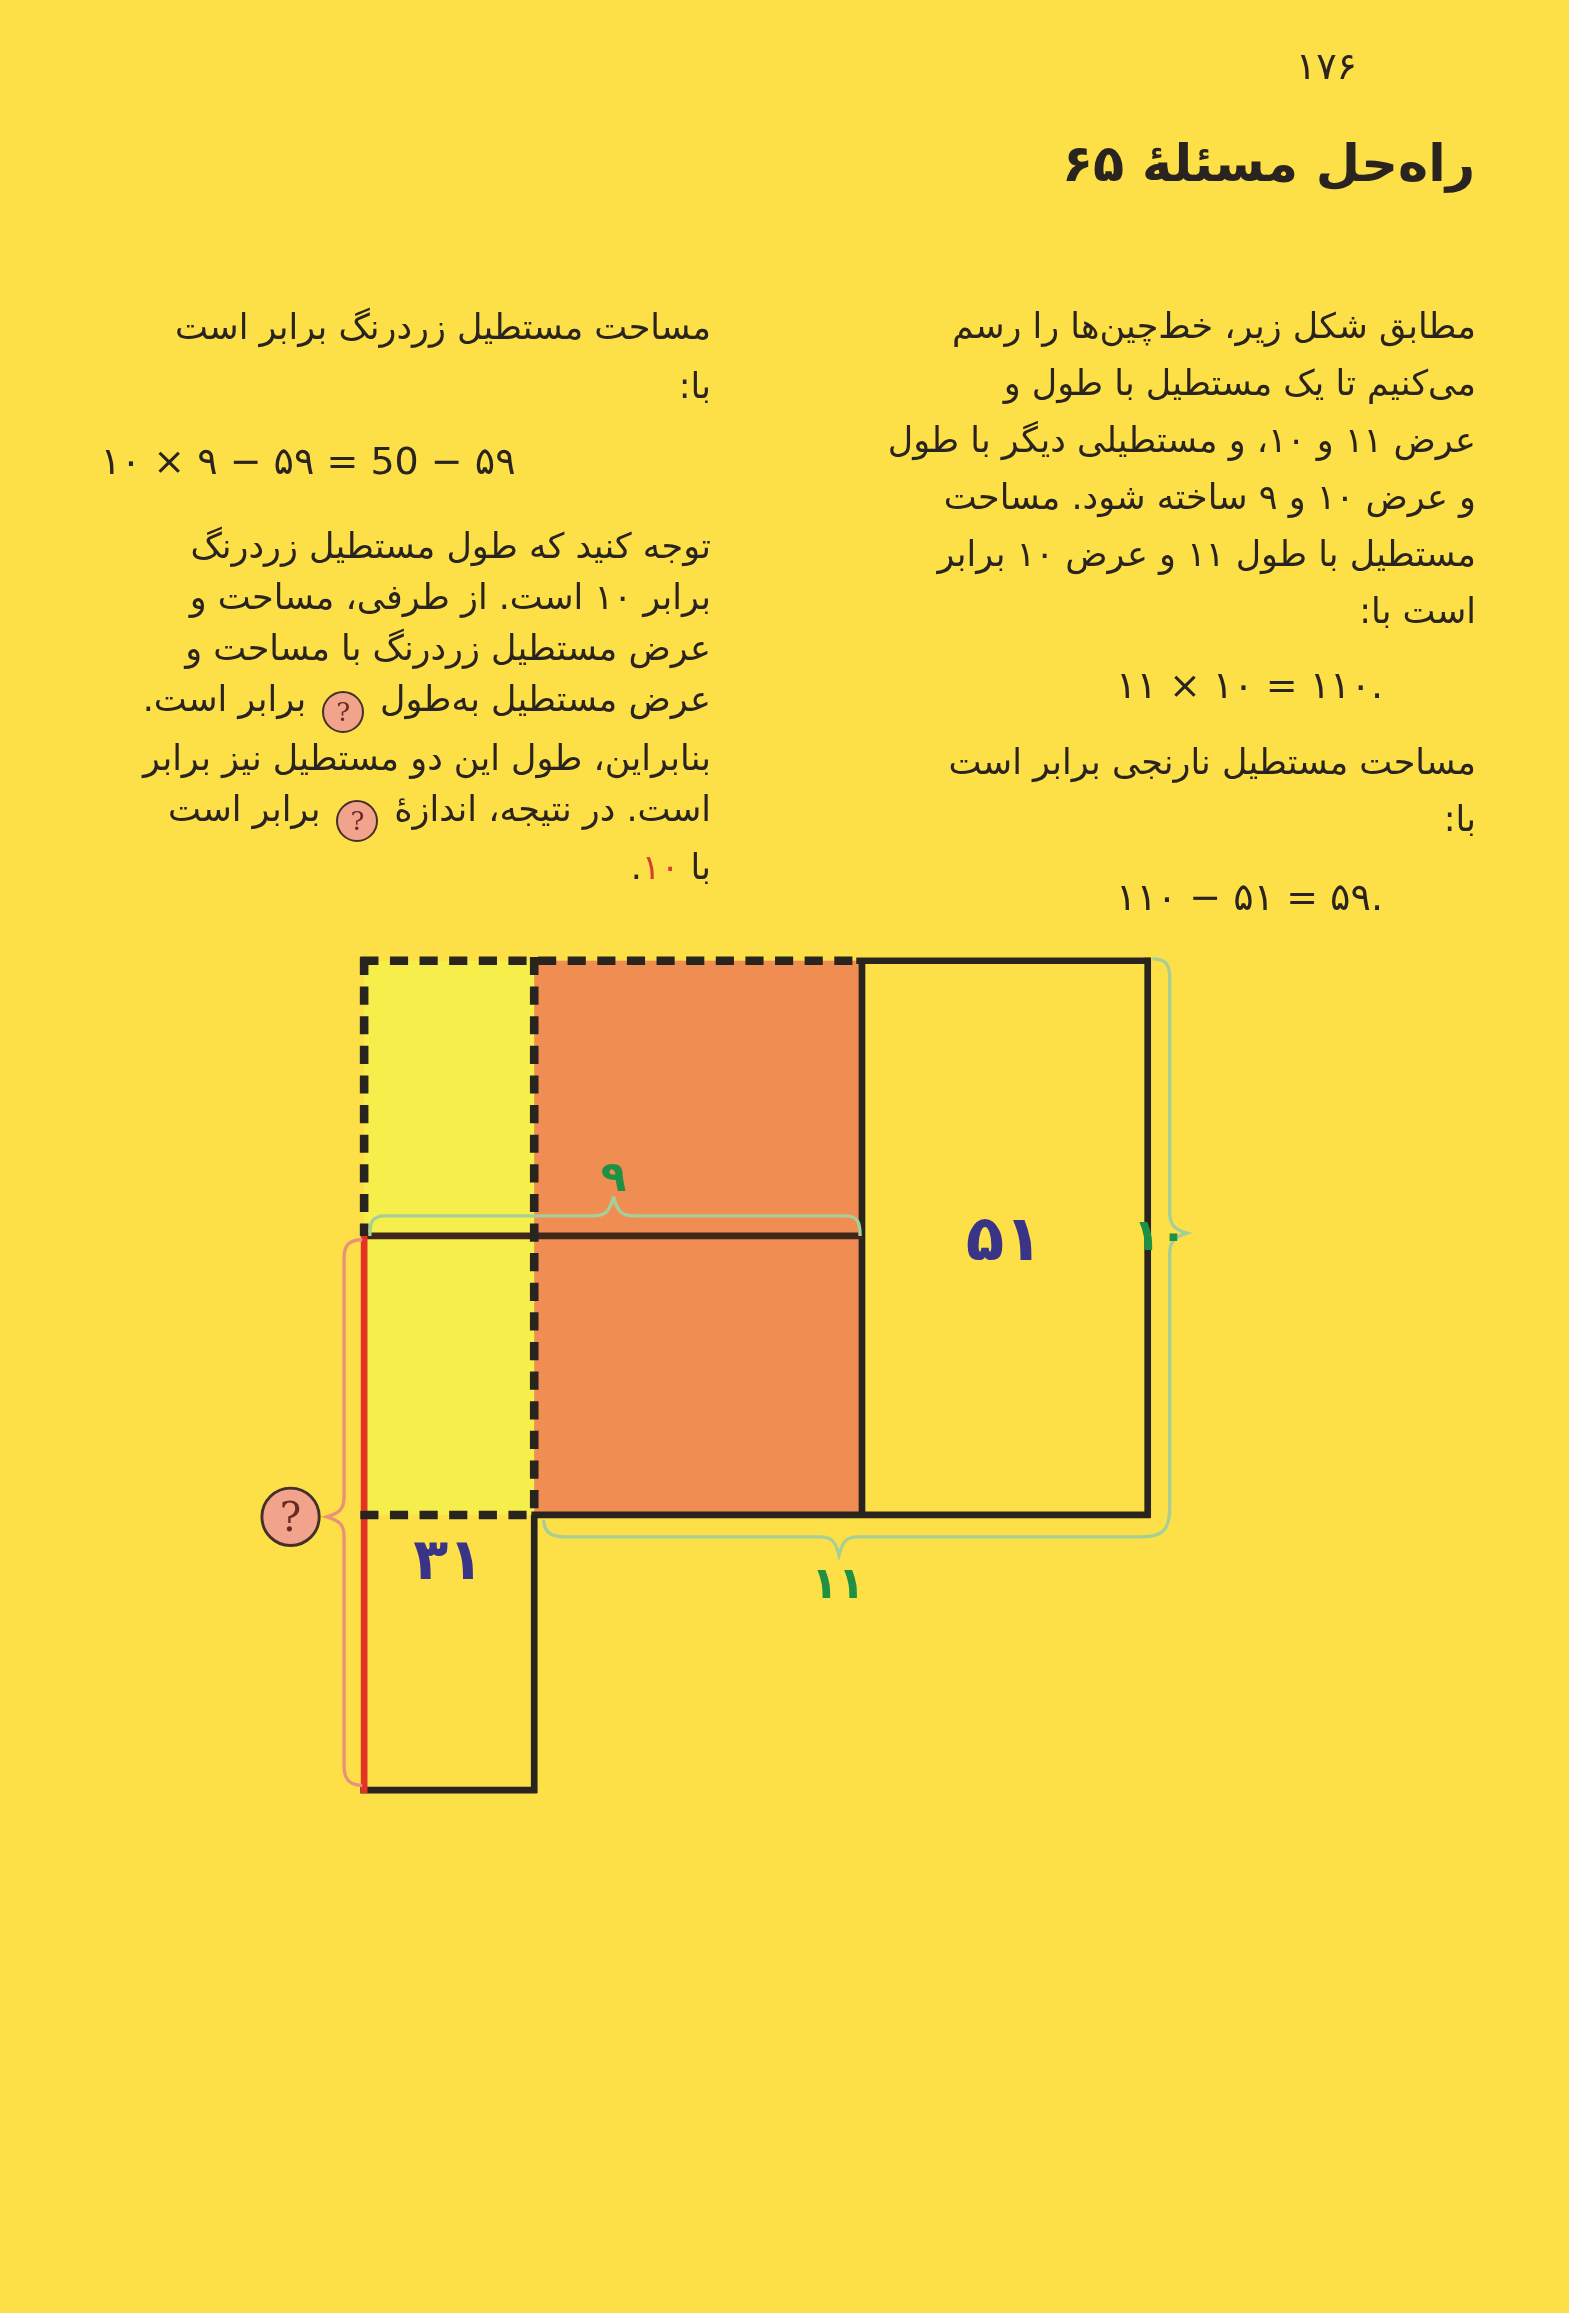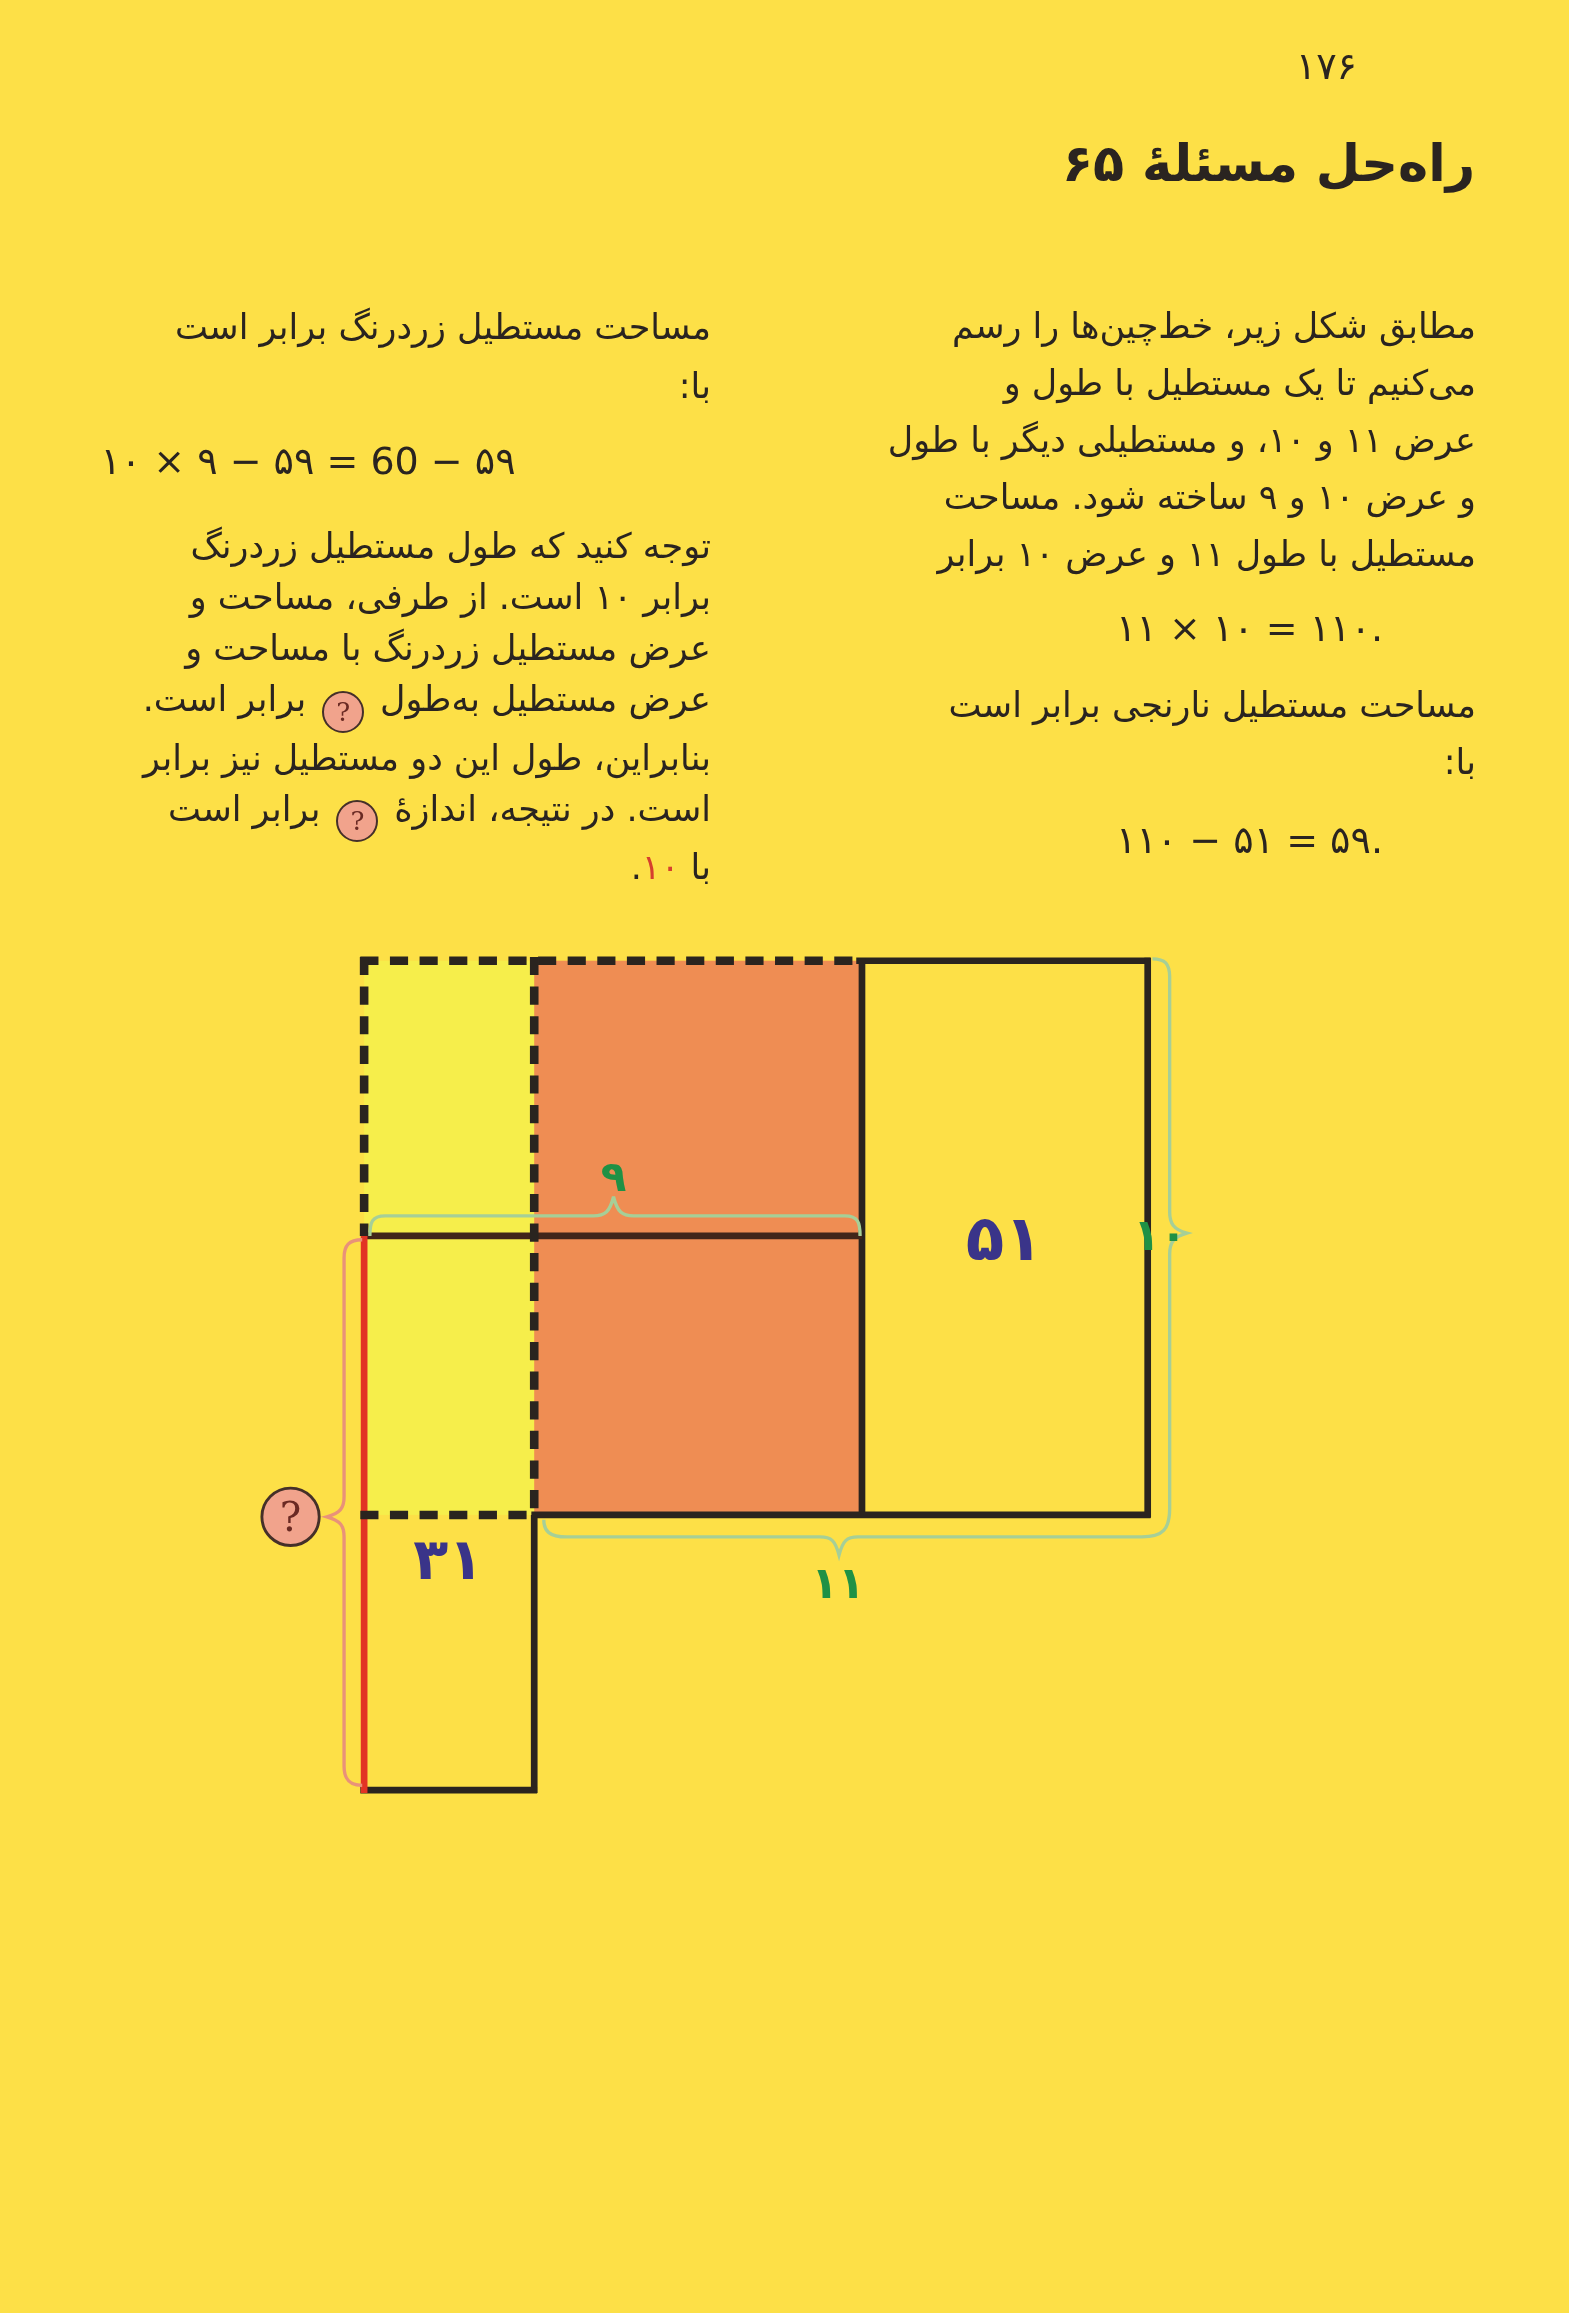--- a/index.html
+++ b/index.html
@@ -59,35 +59,36 @@
 
   <h1 class="title">راه‌حل مسئلهٔ ۶۵</h1>
 
   <div class="col right-col">
     <div class="para para1">
         <div class="tline">مطابق شکل زیر، خط‌چین‌ها را رسم</div>
         <div class="tline">می‌کنیم تا یک مستطیل با طول و</div>
         <div class="tline">عرض ۱۱ و ۱۰، و مستطیلی دیگر با طول</div>
         <div class="tline">و عرض ۱۰ و ۹ ساخته شود. مساحت</div>
         <div class="tline">مستطیل با طول ۱۱ و عرض ۱۰ برابر</div>
+        <div class="tline">است با:</div>
       </div>
     <div class="equation eq-r">۱۱ × ۱۰ = ۱۱۰.</div>
     <div class="para">
         <div class="tline">مساحت مستطیل نارنجی برابر است</div>
         <div class="tline">با:</div>
       </div>
     <div class="equation eq-r eq2">۱۱۰ − ۵۱ = ۵۹.</div>
   </div>
 
   <div class="col left-col">
     <div class="para para1">
         <div class="tline">مساحت مستطیل زردرنگ برابر است</div>
         <div class="tline">با:</div>
       </div>
-    <div class="equation eq3a">۱۰ × ۹ − ۵۹ = 60 − ۵۹</div>
+    <div class="equation eq3a">۱۰ × ۹ − ۵۹ = 50 − ۵۹</div>
     <div class="para para2">
         <div class="tline">توجه کنید که طول مستطیل زردرنگ</div>
         <div class="tline">برابر ۱۰ است. از طرفی، مساحت و</div>
         <div class="tline">عرض مستطیل زردرنگ با مساحت و</div>
         <div class="tline">عرض مستطیل به‌طول <span class="qmark">?</span> برابر است.</div>
         <div class="tline">بنابراین، طول این دو مستطیل نیز برابر</div>
         <div class="tline">است. در نتیجه، اندازهٔ <span class="qmark">?</span> برابر است</div>
         <div class="tline">با <span class="red-num">۱۰</span>.</div>
       </div>
   </div>

